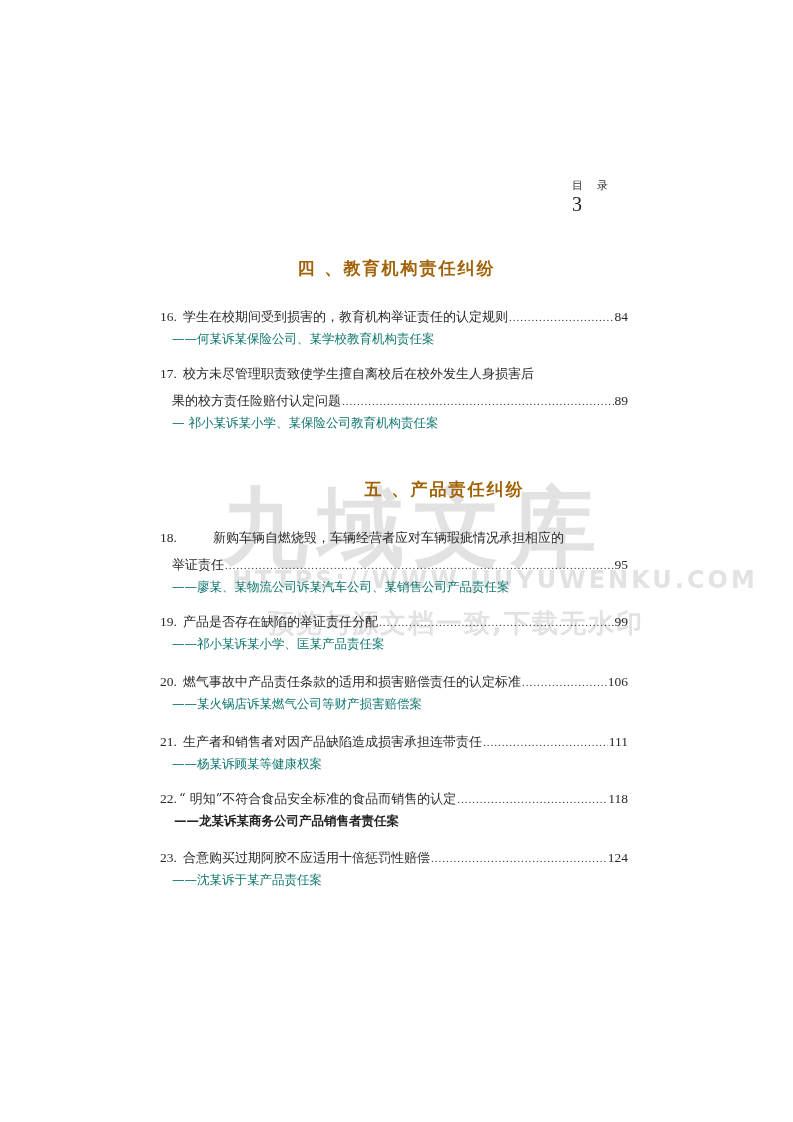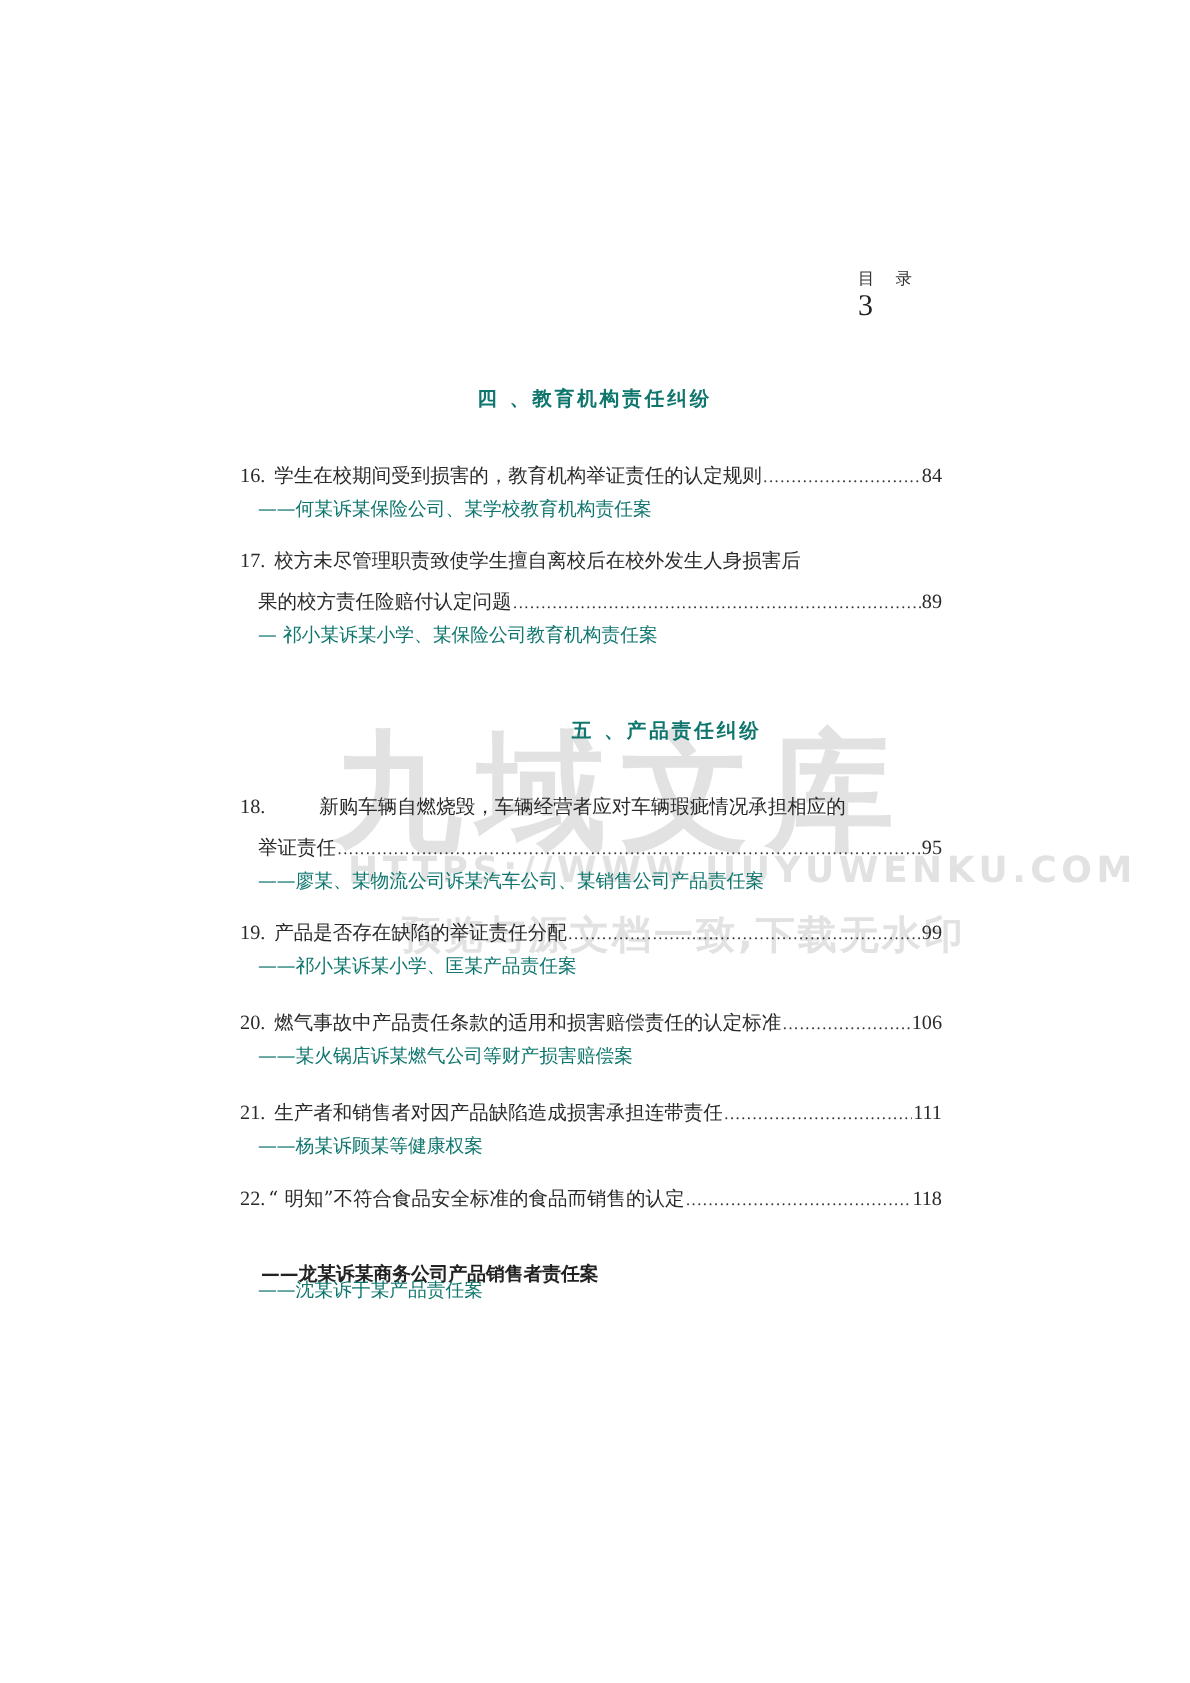--- a/index.html
+++ b/index.html
@@ -14,21 +14,21 @@
     }
     .header .label {
       font-size: 11px; letter-spacing: 14px; color: #333;
     }
     .header .pno {
       font-family: "Liberation Serif", serif; font-size: 20px; color: #222; margin-left: 4px;
     }
     .section-title {
       position: absolute; left: 0; width: 793px; text-align: center;
       font-family: "DejaVu Sans", sans-serif; font-weight: bold;
-      font-size: 13px; letter-spacing: 2px; color: #0f766e;
+      font-size: 17px; letter-spacing: 2px; color: #a16207;
     }
     .entry { position: absolute; left: 160px; width: 468px; font-size: 13px; }
     .line {
       display: flex; align-items: baseline; white-space: nowrap; height: 20px;
     }
     .num { font-family: "Liberation Serif", serif; font-size: 13.5px; margin-right: 6px; }
     .indent { padding-left: 12px; }
     .title-text { flex: 0 0 auto; }
     .dots {
       flex: 1 1 auto; overflow: hidden; margin: 0 1px;
@@ -38,21 +38,21 @@
     .dots::after {
       content: "..........................................................................................................................................................................................................";
     }
     .page { font-family: "Liberation Serif", serif; font-size: 13.5px; flex: 0 0 auto; }
     .sub {
       padding-left: 12px; font-size: 12.5px; height: 22px; line-height: 22px; color: #0f766e;
       white-space: nowrap;
     }
     .sub.bold {
       font-family: "DejaVu Sans", sans-serif; font-weight: bold; font-size: 12.5px;
-      padding-left: 14px; color: #222; margin-top: 28px;
+      padding-left: 14px; color: #222;
     }
     .watermark {
       position: absolute; pointer-events: none; color: rgba(150,150,150,0.28);
       font-family: "DejaVu Sans", sans-serif; font-weight: bold; white-space: nowrap;
     }
     .wm-big { top: 470px; left: 222px; font-size: 86px; letter-spacing: 10px; }
     .wm-url { top: 566px; left: 232px; font-size: 24px; letter-spacing: 3px; }
     .wm-note { top: 606px; left: 268px; font-size: 26px; letter-spacing: 2px; }
   </style>
 </head>
@@ -141,14 +141,20 @@
   <div class="line">
     <span class="num" style="margin-right:2px;text-align:right;">22.</span>
     <span class="title-text">“ 明知”不符合食品安全标准的食品而销售的认定</span>
     <span class="dots"></span>
     <span class="page">118</span>
   </div>
   <div class="sub bold">——龙某诉某商务公司产品销售者责任案</div>
 </div>
 
 <div class="entry" style="top:849px;">
+  <div class="line">
+    <span class="num">23.</span>
+    <span class="title-text">合意购买过期阿胶不应适用十倍惩罚性赔偿</span>
+    <span class="dots"></span>
+    <span class="page">124</span>
+  </div>
   <div class="sub">——沈某诉于某产品责任案</div>
 </div>
 
 </body></html>

